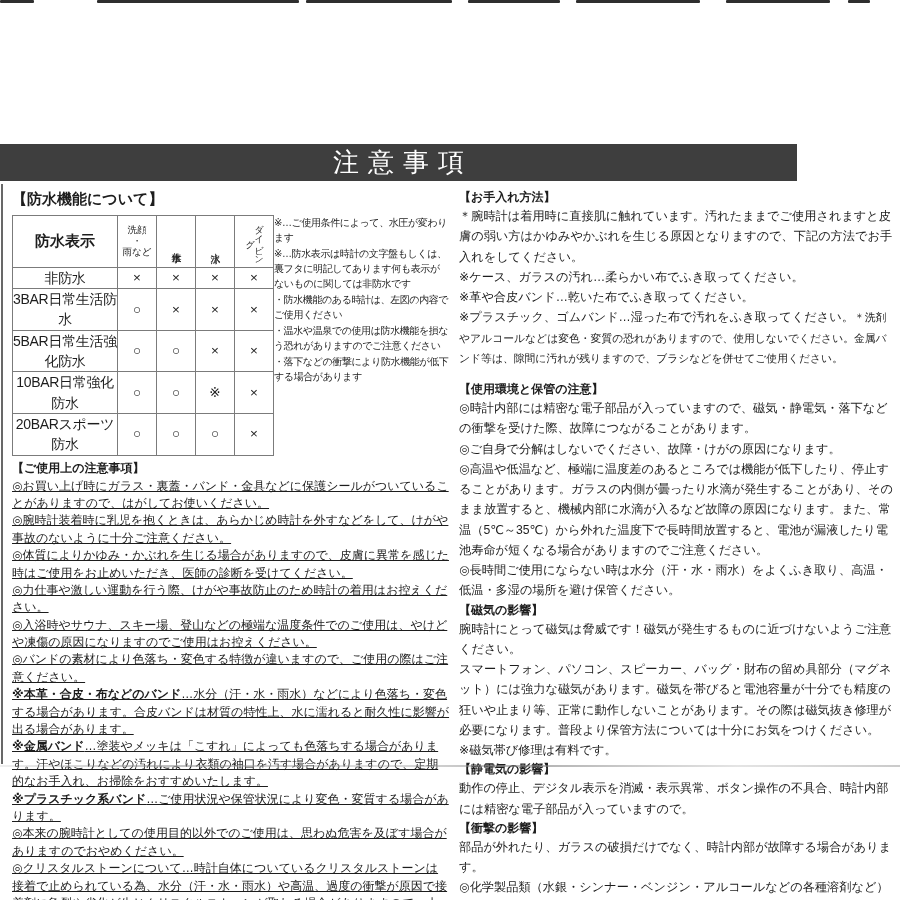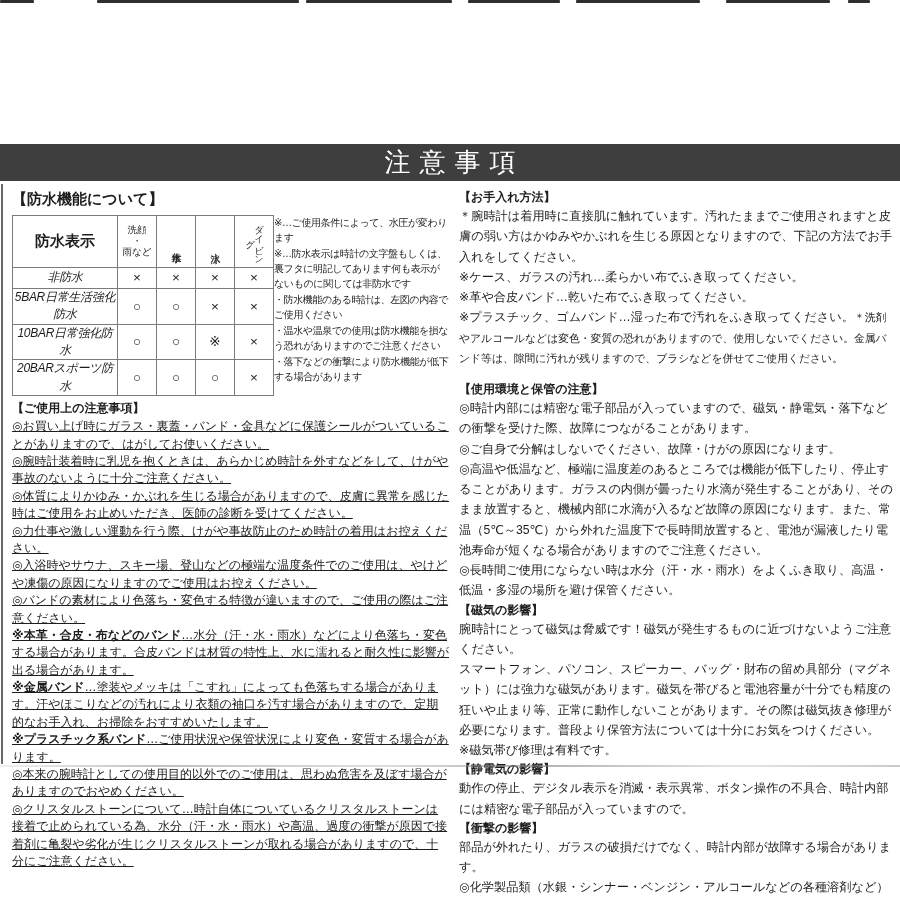--- a/index.html
+++ b/index.html
@@ -15,21 +15,21 @@
   .seg2{left:97px;width:202px;height:2px;}
   .seg3{left:306px;width:146px;}
   .seg4{left:468px;width:92px;height:2px;}
   .seg5{left:576px;width:124px;}
   .seg6{left:726px;width:104px;height:2px;}
   .seg7{left:848px;width:22px;}
   .left-edge-line{position:absolute;top:184px;left:1px;width:2px;height:580px;background:#4d4d4d;opacity:.85;}
   .bottom-scan-line{position:absolute;top:765px;left:0;width:900px;height:2px;
     background:linear-gradient(90deg,rgba(150,150,150,.15),rgba(140,140,140,.55) 18%,rgba(160,160,160,.35) 42%,rgba(130,130,130,.6) 60%,rgba(165,165,165,.3) 82%,rgba(150,150,150,.5));}
   
-  .band{position:absolute;top:144px;left:0;width:900px;height:37px;background:#3e3e3e;
+  .band{position:absolute;top:144px;left:0;width:797px;height:37px;background:#3e3e3e;
     display:flex;align-items:center;justify-content:center;}
   .band .title{color:#ffffff;font-size:26px;letter-spacing:9px;font-weight:500;text-indent:9px;}
   
   .col{position:absolute;top:188px;}
   .col-left{left:12px;width:438px;font-size:12px;line-height:1.45;}
   .col-right{left:459px;width:437px;font-size:12.2px;line-height:1.66;}
   .sec-h{font-weight:bold;font-size:12px;line-height:1.5;}
   .sec-h.lg{font-size:15px;}
   p{margin:0;}
   b{font-weight:bold;}
@@ -41,21 +41,21 @@
   table.wp{border-collapse:collapse;table-layout:fixed;width:256px;flex:0 0 256px;}
   table.wp th,table.wp td{border:1px solid #7b7b7b;text-align:center;vertical-align:middle;padding:0;}
   table.wp tr.hdr{height:48px;}
   table.wp tr.row{height:21px;}
   .c-lbl{width:104px;font-size:15px;font-weight:bold;}
   .c-wash{width:38px;font-size:9.5px;font-weight:normal;white-space:pre-line;line-height:1.15;margin-left:36px;}
   .c-vert{width:38px;font-weight:normal;}
   .c-vert .v{writing-mode:vertical-rl;text-orientation:upright;display:inline-block;
     font-size:10px;line-height:1;letter-spacing:0;max-height:46px;}
   .c-vert .v.tight{font-size:9px;}
-  td.r-lbl{font-size:12px;letter-spacing:-0.3px;font-style:italic;}
+  td.r-lbl{font-size:14px;letter-spacing:-0.3px;}
   td.mark{font-size:13.5px;}
   
   .wp-notes{width:175px;font-size:10px;line-height:1.5;letter-spacing:-0.4px;}
   .wp-notes p{margin:0 0 1px 0;}
   
   .usage-items{margin-top:1px;text-decoration:underline;}
   .care-items p,.env-items p,.mag-items p,.static-items p,.impact-items p{margin:0;}
 </style>
 </head>
 <body>
@@ -87,20 +87,27 @@
           <th class="c-wash">洗顔
 ・
 雨など</th>
           <th class="c-vert"><span class="v">水仕事</span></th>
           <th class="c-vert"><span class="v">水泳</span></th>
           <th class="c-vert"><span class="v tight">ダイビング</span></th>
         </tr>
         <tr class="row">
           <td class="r-lbl">非防水</td>
           <td class="mark">×</td>
+          <td class="mark">×</td>
+          <td class="mark">×</td>
+          <td class="mark">×</td>
+        </tr>
+        <tr class="row">
+          <td class="r-lbl">3BAR日常生活防水</td>
+          <td class="mark">○</td>
           <td class="mark">×</td>
           <td class="mark">×</td>
           <td class="mark">×</td>
         </tr>
         <tr class="row">
           <td class="r-lbl">5BAR日常生活強化防水</td>
           <td class="mark">○</td>
           <td class="mark">○</td>
           <td class="mark">×</td>
           <td class="mark">×</td>

